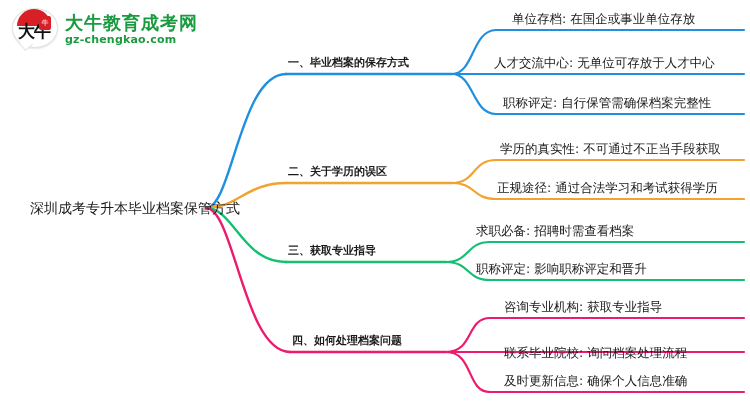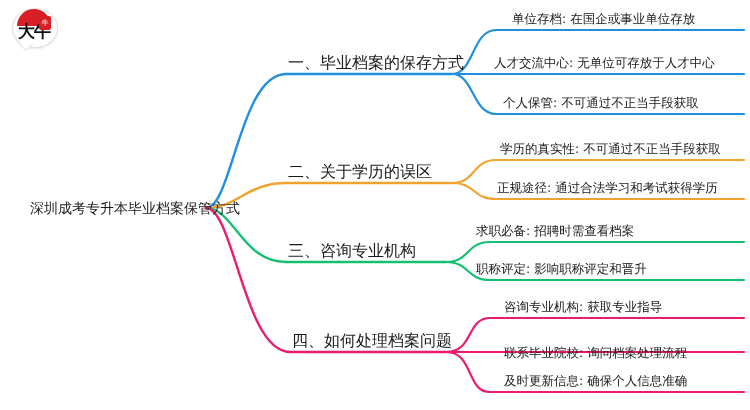--- a/index.html
+++ b/index.html
@@ -52,21 +52,21 @@
     font-size:11px;font-weight:bold;color:#1a9b3f;letter-spacing:.2px;
     font-family:"DejaVu Sans","Liberation Sans",sans-serif;line-height:13px;
   }
 
   
   .node{
     position:absolute;white-space:nowrap;color:#1a1a1a;
     font-family:"DejaVu Sans","Liberation Sans",sans-serif;
   }
   .root-node{font-size:14px;line-height:18px;margin-left:24px;}
-  .branch-node{font-size:16px;line-height:17px;}
+  .branch-node{font-size:11px;line-height:17px;font-weight:bold;}
   .leaf-node{font-size:12.5px;line-height:16px;text-align:center;}
 </style>
 </head>
 <body>
 
 <svg id="root-canvas" viewBox="0 0 750 410">
 
   <path fill="none" stroke="#1f8fe0" stroke-width="2.4" stroke-linecap="round" d="M206,208 C232,208 240,74 286,74"></path>
   <path fill="none" stroke="#1f8fe0" stroke-width="2.4" stroke-linecap="round" d="M286,74 L452,74"></path>
   <path fill="none" stroke="#1f8fe0" stroke-width="2.2" stroke-linecap="round" d="M452,74 C474,74 472,30 496,30"></path>
@@ -103,32 +103,36 @@
 <div class="logo">
   <div class="logo-mark">
     <div class="logo-bubble"></div>
     <div class="logo-tail"></div>
     <div class="logo-arc"></div>
     <div class="logo-cn">大牛</div>
     <div class="logo-badge">
         <span>牛</span>
       </div>
   </div>
+  <div class="logo-text">
+    <div class="logo-title">大牛教育成考网</div>
+    <div class="logo-sub">gz-chengkao.com</div>
+  </div>
 </div>
 
 <div class="node root-node" style="left:6px;top:199px;">深圳成考专升本毕业档案保管方式</div>
 
 <div class="node branch-node" style="left:288px;top:54px;">一、毕业档案的保存方式</div>
 <div class="node branch-node" style="left:288px;top:163px;">二、关于学历的误区</div>
-<div class="node branch-node" style="left:288px;top:242px;">三、咨询专业机构</div>
+<div class="node branch-node" style="left:288px;top:242px;">三、获取专业指导</div>
 <div class="node branch-node" style="left:292px;top:332px;">四、如何处理档案问题</div>
 
 <div class="node leaf-node" style="left:512px;top:11px;">单位存档: 在国企或事业单位存放</div>
 <div class="node leaf-node" style="left:494px;top:55px;">人才交流中心: 无单位可存放于人才中心</div>
-<div class="node leaf-node" style="left:503px;top:95px;">个人保管: 不可通过不正当手段获取</div>
+<div class="node leaf-node" style="left:503px;top:95px;">职称评定: 自行保管需确保档案完整性</div>
 
 <div class="node leaf-node" style="left:500px;top:141px;">学历的真实性: 不可通过不正当手段获取</div>
 <div class="node leaf-node" style="left:497px;top:180px;">正规途径: 通过合法学习和考试获得学历</div>
 
 <div class="node leaf-node" style="left:476px;top:223px;">求职必备: 招聘时需查看档案</div>
 <div class="node leaf-node" style="left:476px;top:261px;">职称评定: 影响职称评定和晋升</div>
 
 <div class="node leaf-node" style="left:504px;top:299px;">咨询专业机构: 获取专业指导</div>
 <div class="node leaf-node" style="left:504px;top:345px;">联系毕业院校: 询问档案处理流程</div>
 <div class="node leaf-node" style="left:504px;top:373px;">及时更新信息: 确保个人信息准确</div>

